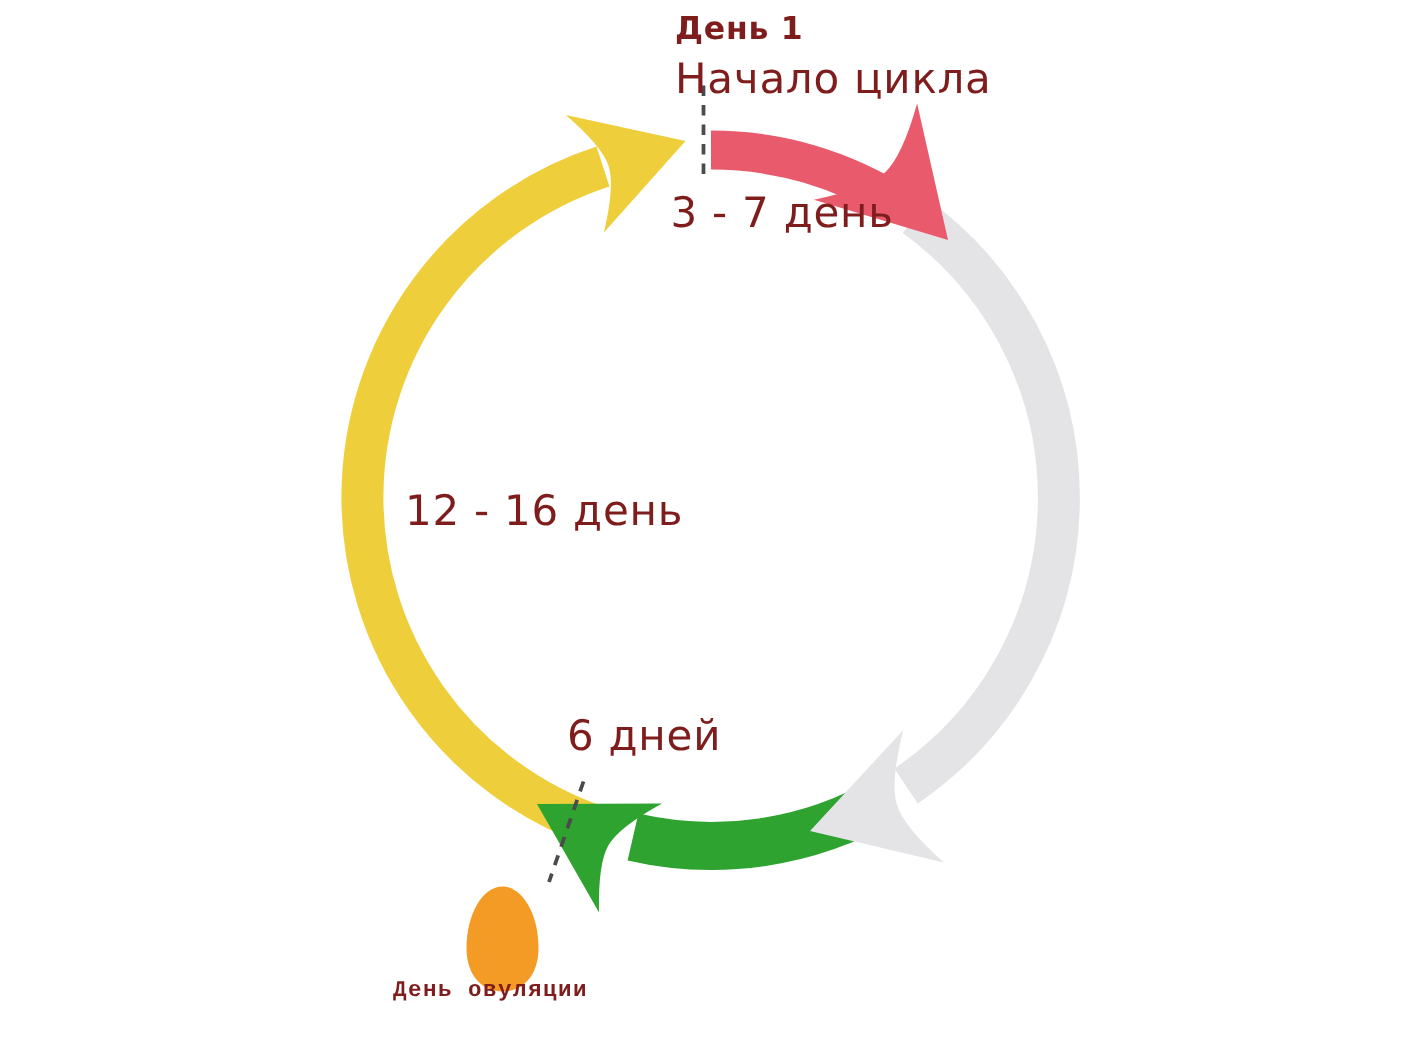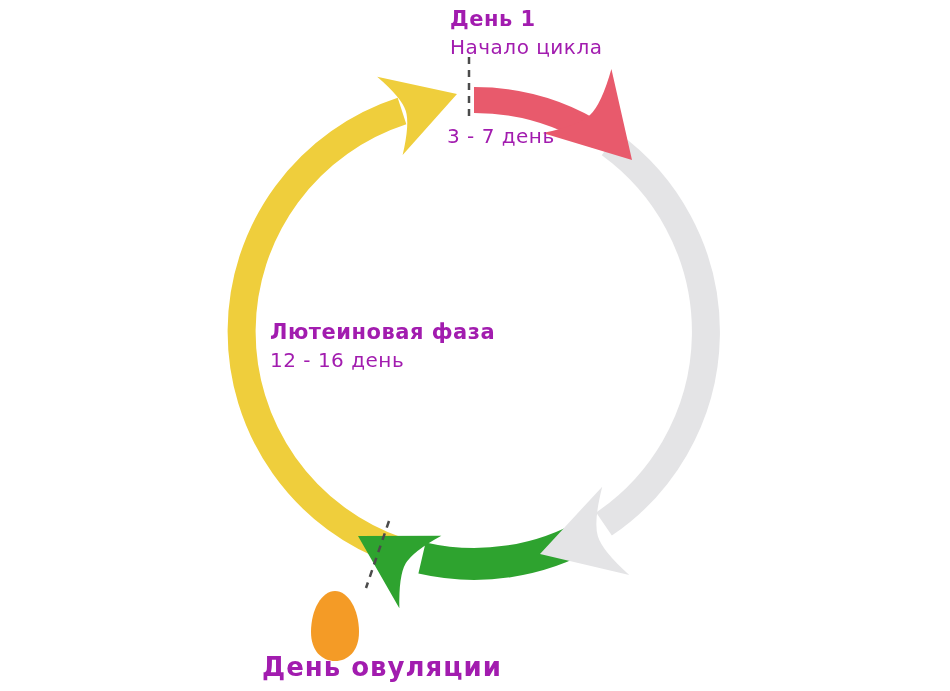--- a/index.html
+++ b/index.html
@@ -7,45 +7,46 @@
     padding: 0;
     background: #ffffff;
   }
   .stage {
     position: relative;
     width: 950px;
     height: 691px;
     background: #ffffff;
     overflow: hidden;
     font-family: "DejaVu Sans", sans-serif;
-    color: #a21caf;
+    color: #7f1d1d;
   }
   .diagram-svg {
     position: absolute;
     left: 0;
     top: 0;
   }
   .label {
     position: absolute;
     white-space: nowrap;
     line-height: 1.18;
   }
   .label .title {
     font-weight: bold;
     font-size: 21px;
     letter-spacing: 0.5px;
   }
   .label .subtitle {
-    font-size: 20px;
+    font-size: 28px;
     letter-spacing: 0.5px;
     margin-top: 4px;
   }
   .label.ovulation .title {
-    font-size: 26px;
+    font-size: 15px;
     letter-spacing: 1px;
+    font-family: Liberation Mono, monospace;
   }
 </style>
 </head>
 <body>
 
 <div class="stage">
 
   <svg class="diagram-svg" width="950" height="691" viewBox="0 0 950 691">
 
     <path d="M610,144 A232,232 0 0 1 604,524" fill="none" stroke-width="28" stroke-linecap="butt" stroke="#E4E4E6"></path>
@@ -77,24 +78,24 @@
   </div>
 
   <div class="label" style="left:447px; top:121px">
     <div class="subtitle">3 - 7 день</div>
   </div>
 
   <div class="label" style="left:469px; top:253px">
   </div>
 
   <div class="label" style="left:270px; top:320px">
-    <div class="title">Лютеиновая фаза</div>
     <div class="subtitle">12 - 16 день</div>
   </div>
 
   <div class="label" style="left:378px; top:470px">
+    <div class="subtitle">6 дней</div>
   </div>
 
   <div class="label ovulation" style="left:262px; top:652px">
     <div class="title">День овуляции</div>
   </div>
 
 </div>
 
 </body></html>

